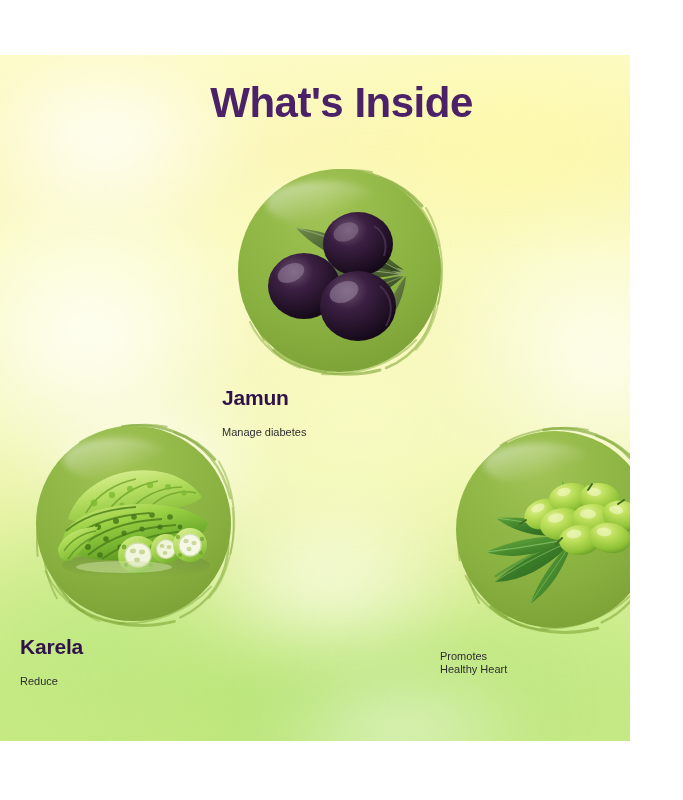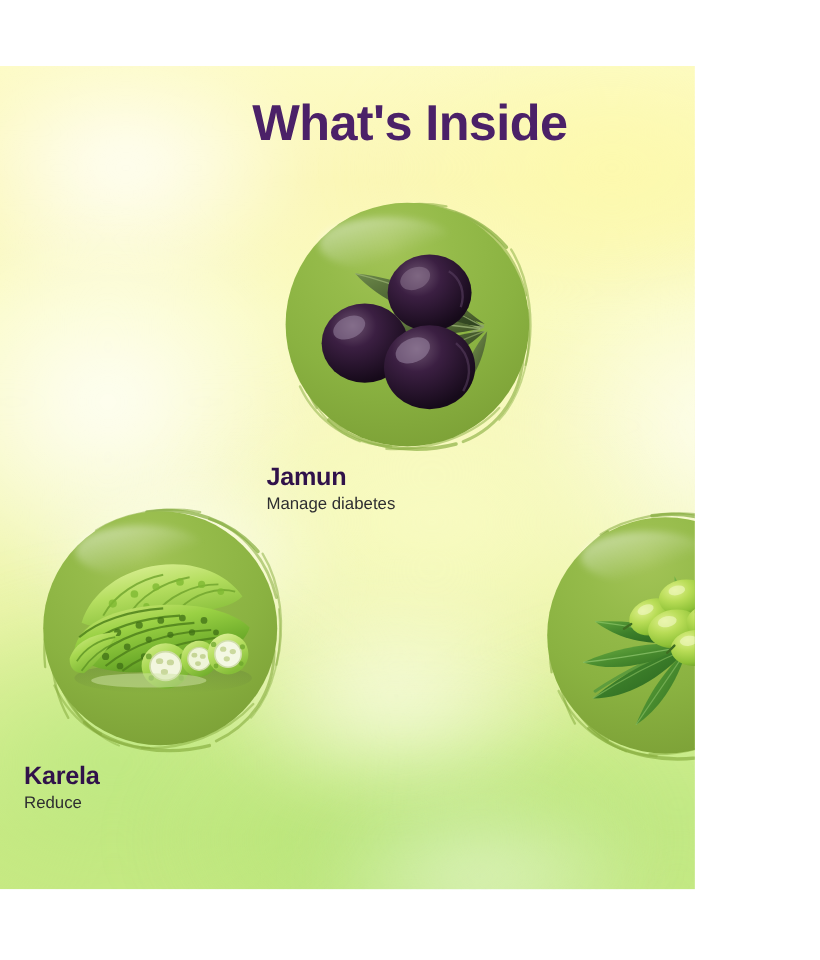--- a/index.html
+++ b/index.html
@@ -9,21 +9,21 @@
   }
   body {
     width: 683px;
     height: 800px;
     overflow: hidden;
     font-family: "Liberation Sans", sans-serif;
   }
 
   #poster {
     position: relative;
-    width: 579px;
+    width: 630px;
     height: 800px;
     background: #ffffff;
     overflow: hidden;
   }
 
   
   .bg-canvas {
     position: absolute;
     left: 0;
     top: 55px;
@@ -141,25 +141,25 @@
     margin-top: 8px;
   }
   .ing-name {
     font-size: 21px;
     font-weight: bold;
     color: #30124a;
     letter-spacing: -0.2px;
     line-height: 1.15;
   }
   .ing-desc {
-    font-size: 14px;
+    font-size: 11px;
     font-weight: normal;
     color: #2e2e31;
     line-height: 1.22;
-    margin-top: 1px;
+    margin-top: 16px;
   }
   .ing-desc div { white-space: nowrap; }
 </style>
 </head>
 <body>
 
 <div id="poster">
 
   <div class="bg-canvas">
     <div class="bg-base"></div>
@@ -512,16 +512,20 @@
               <path d="M74 92 L68 96"></path>
               <path d="M136 62 L140 56"></path>
               <path d="M166 76 L172 72"></path>
               <path d="M110 110 L104 116"></path>
             </g>
           </g>
         </svg>
       </div>
     </div>
     <div class="label-block">
+      <div class="ing-desc">
+        <div>Promotes</div>
+        <div>Healthy Heart</div>
+      </div>
     </div>
   </div>
 
 </div>
 
 </body></html>

